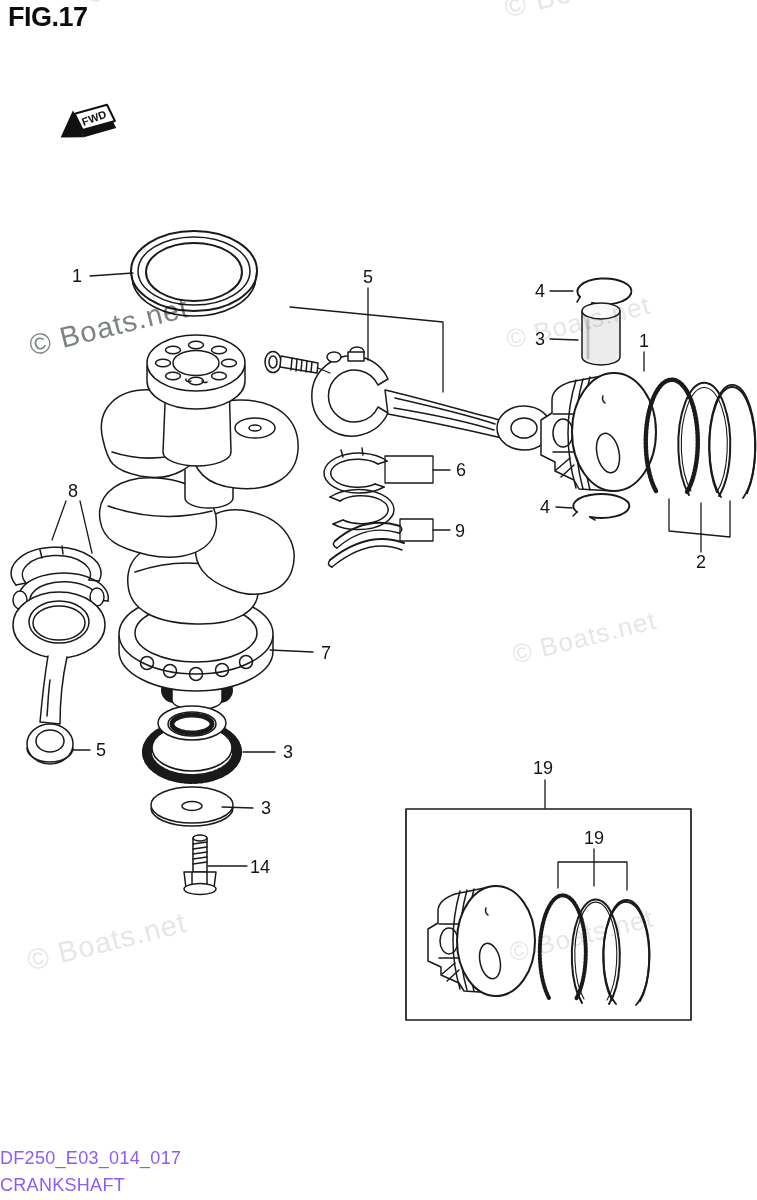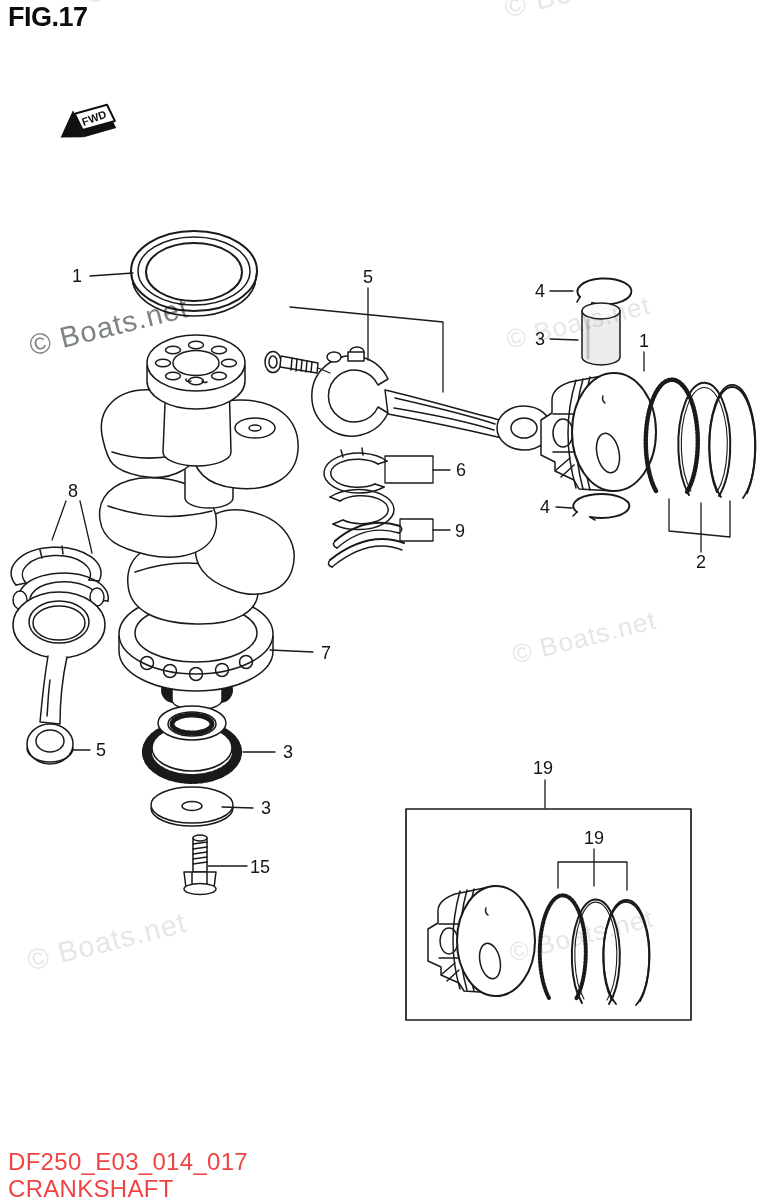--- a/index.html
+++ b/index.html
@@ -8,21 +8,21 @@
   .stage{position:absolute;left:0;top:0;width:757px;height:1200px;}
   .fig-label{position:absolute;left:8px;top:2px;font-size:27px;font-weight:700;
              letter-spacing:-0.5px;color:#0d0d0d;}
   .callout{position:absolute;transform:translate(-50%,-50%);font-size:18px;
            color:#141414;white-space:nowrap;}
   .wm{position:absolute;font-size:29px;letter-spacing:1px;white-space:nowrap;
       transform-origin:0 50%;transform:rotate(-14deg);mix-blend-mode:multiply;
       color:#e4e7e7;z-index:5;}
   .wm.small{font-size:26px;}
   .wm.dark{color:#60666a;opacity:.82;}
-  .footer{position:absolute;left:8px;font-size:24px;color:#ef4444;letter-spacing:.3px;}
+  .footer{position:absolute;left:0;font-size:18px;color:#8b5cf6;letter-spacing:.3px;}
   svg{position:absolute;left:0;top:0;z-index:2;}
   .labels{position:absolute;left:0;top:0;width:757px;height:1200px;z-index:4;}
 </style>
 </head>
 <body>
 
 <div class="stage">
 
   <svg width="757" height="1200" viewBox="0 0 757 1200">
     <g stroke="#1a1a1a" stroke-width="1.5" fill="none" stroke-linecap="round" stroke-linejoin="round">
@@ -258,21 +258,21 @@
     <div class="callout" style="left:644px;top:341px">1</div>
     <div class="callout" style="left:545px;top:507px">4</div>
     <div class="callout" style="left:701px;top:562px">2</div>
     <div class="callout" style="left:73px;top:491px">8</div>
     <div class="callout" style="left:461px;top:470px">6</div>
     <div class="callout" style="left:460px;top:531px">9</div>
     <div class="callout" style="left:326px;top:653px">7</div>
     <div class="callout" style="left:101px;top:750px">5</div>
     <div class="callout" style="left:288px;top:752px">3</div>
     <div class="callout" style="left:266px;top:808px">3</div>
-    <div class="callout" style="left:260px;top:867px">15</div>
+    <div class="callout" style="left:260px;top:867px">14</div>
     <div class="callout" style="left:543px;top:768px">19</div>
     <div class="callout" style="left:594px;top:838px">19</div>
 
     <div class="footer" style="top:1148px">DF250_E03_014_017</div>
     <div class="footer" style="top:1175px">CRANKSHAFT</div>
   </div>
 
   <div class="wm" style="left:85px;top:-22px">© Boats.net</div>
   <div class="wm" style="left:505px;top:-8px">© Boats.net</div>
   <div class="wm dark" style="left:30px;top:330px">© Boats.net</div>

